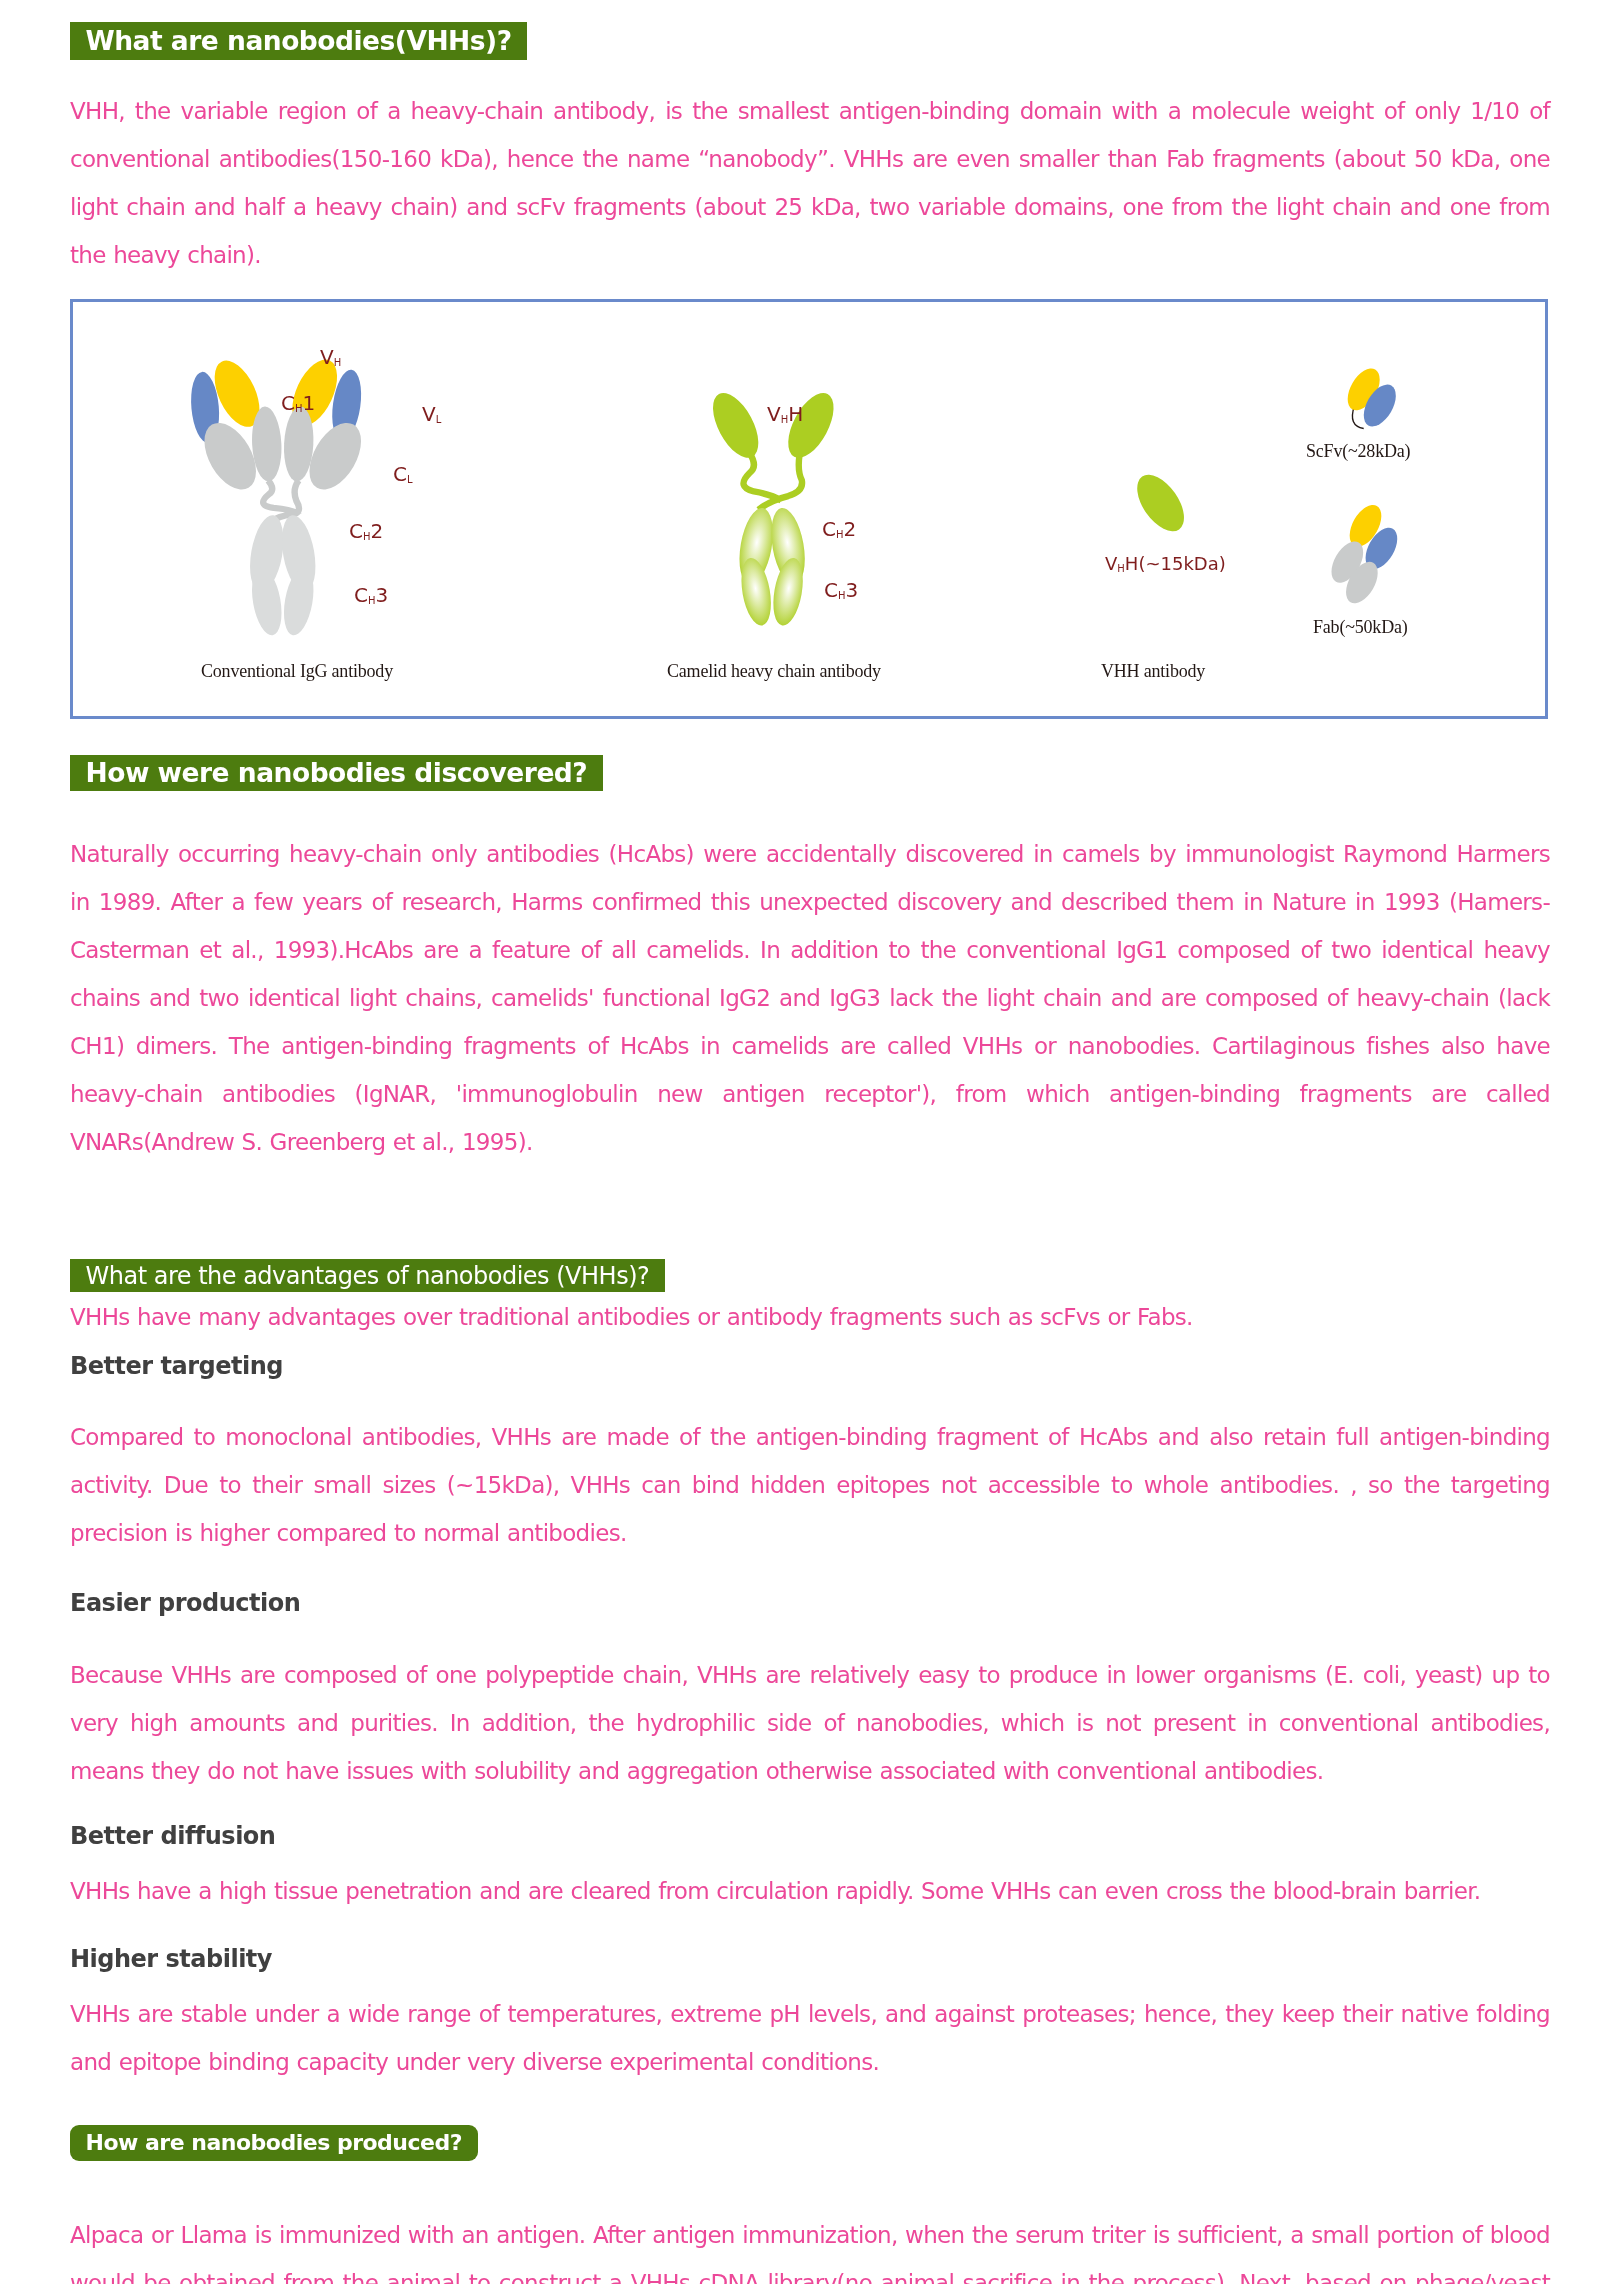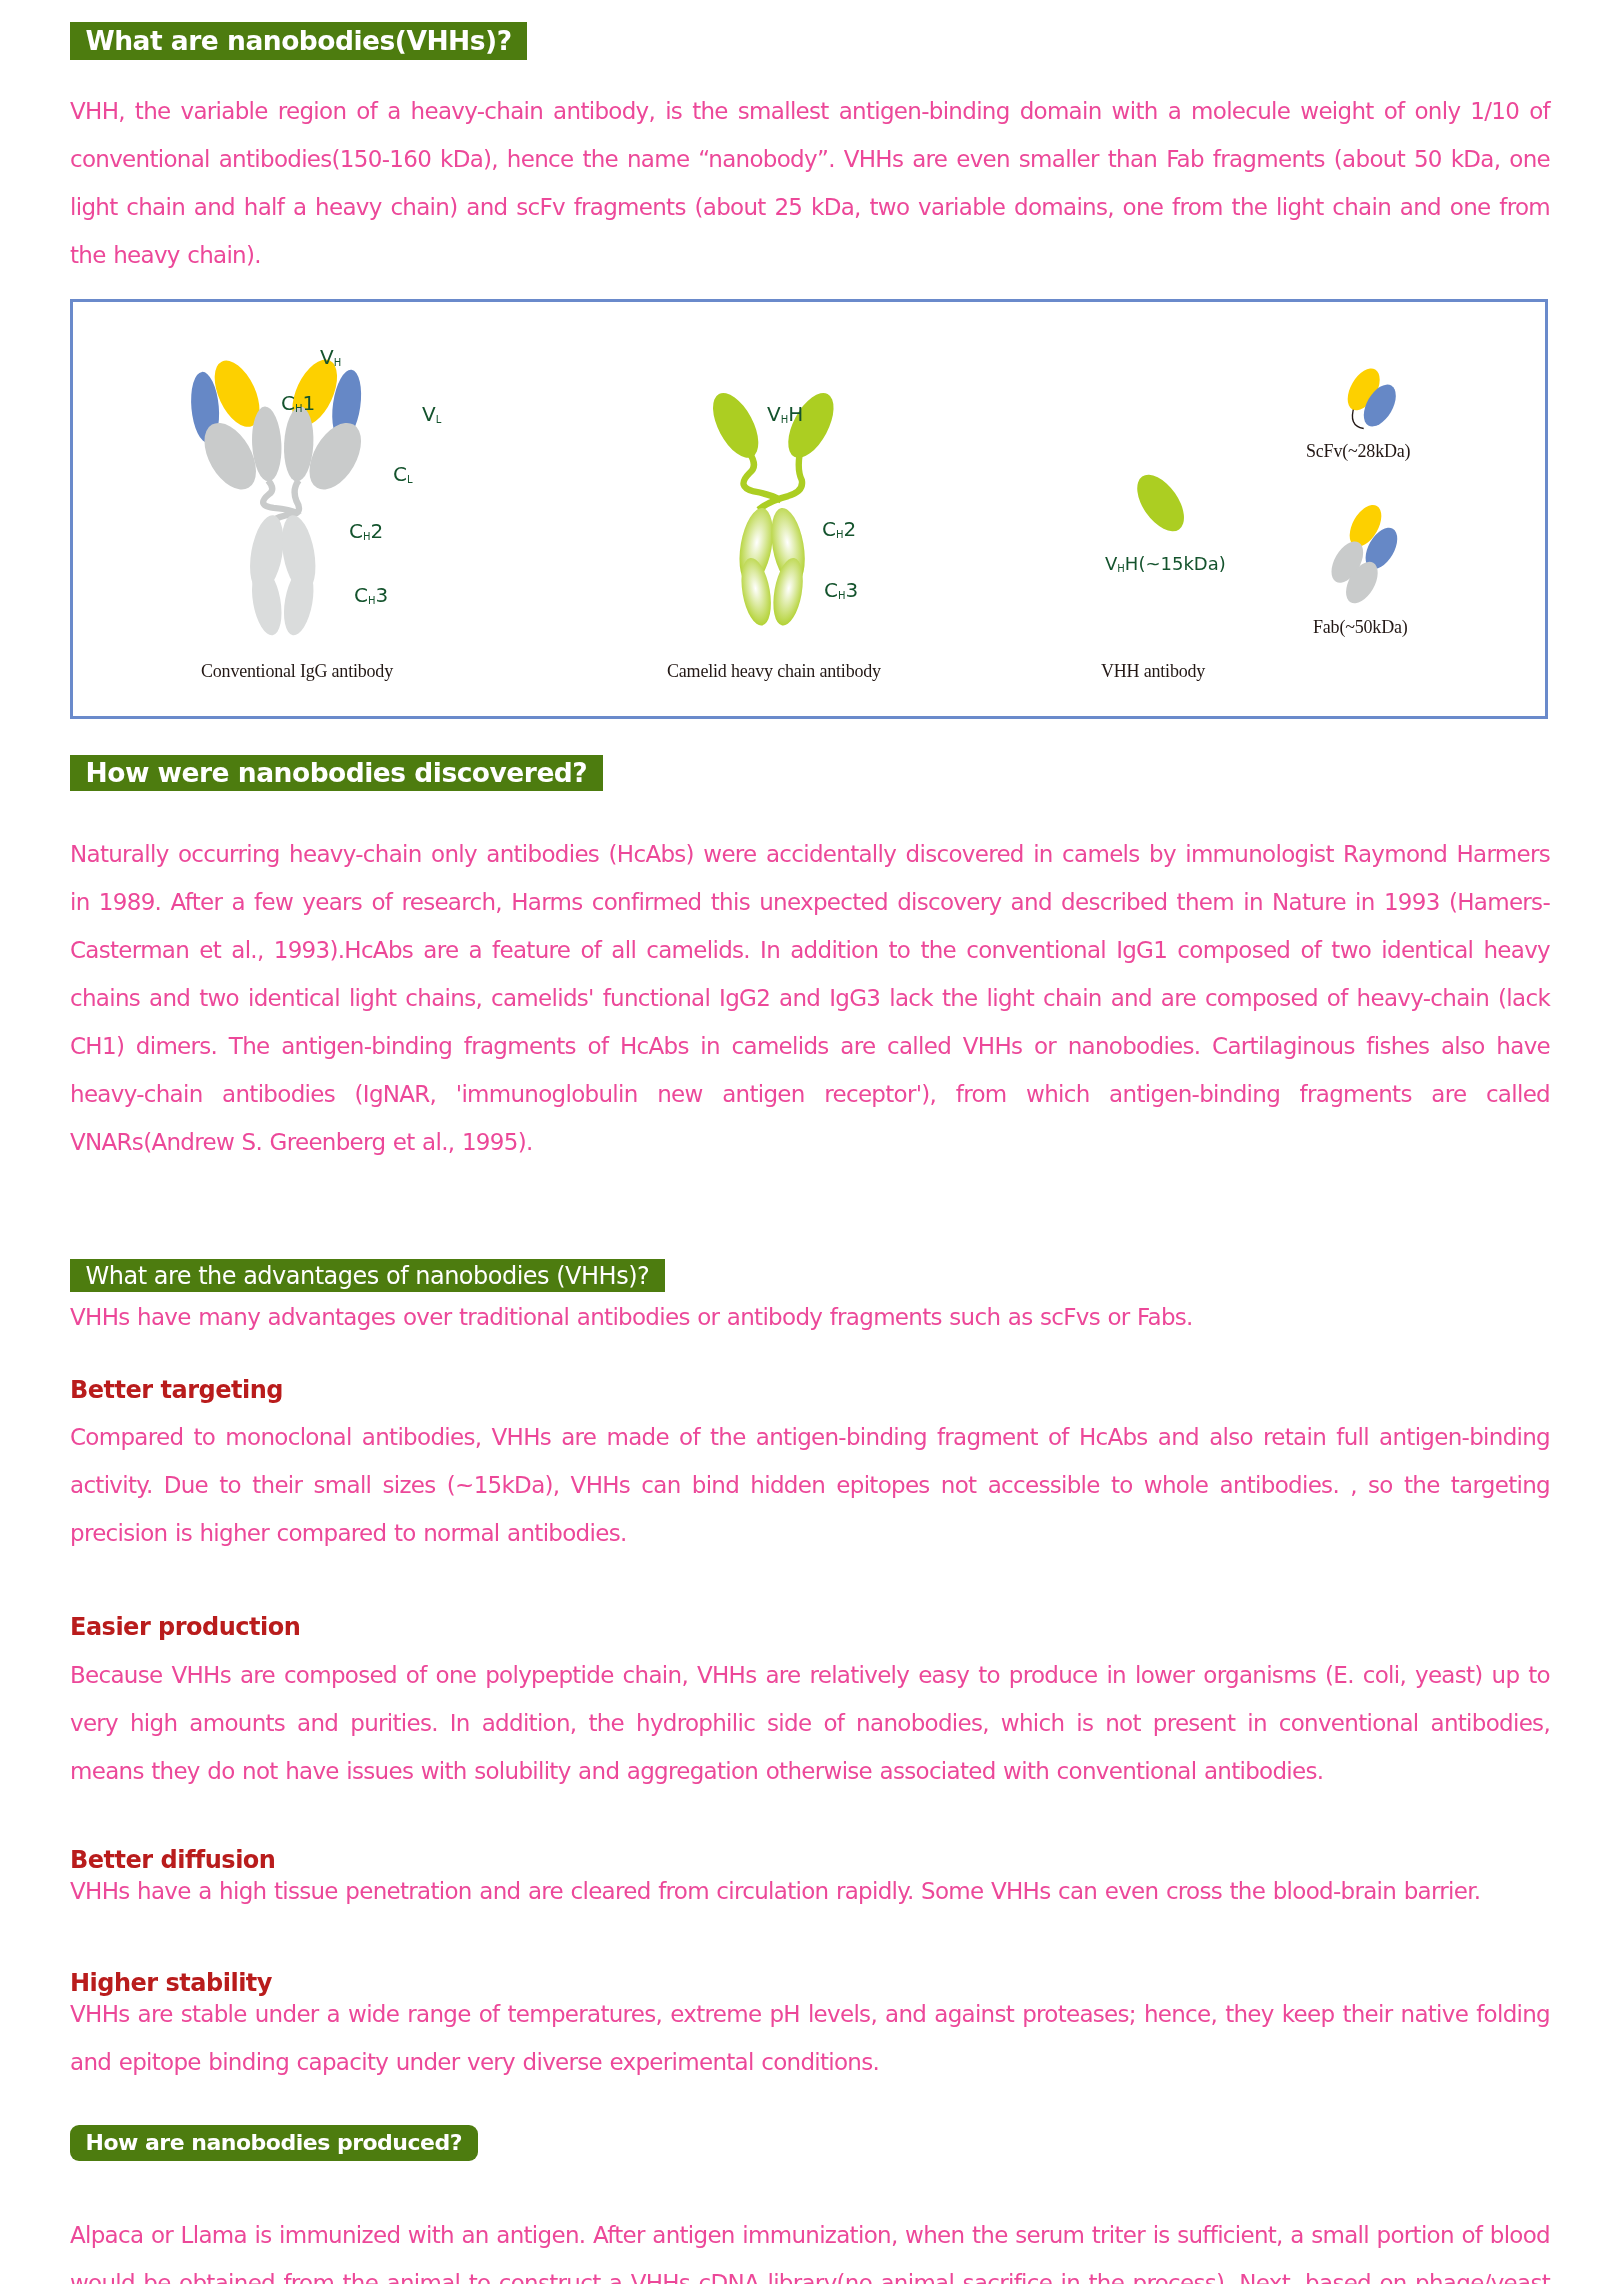--- a/index.html
+++ b/index.html
@@ -6,26 +6,26 @@
   body { width: 1619px; height: 2992px; position: relative; overflow: hidden;
          font-family: "Liberation Sans", "DejaVu Sans", sans-serif; color: #231815; }
   .badge { position: absolute; background: #4d7c0f; color: #ffffff; font-weight: bold;
            font-size: 26.5px; line-height: 1; padding: 0 15.5px; display: flex; align-items: center;
            font-family: "DejaVu Sans", sans-serif; letter-spacing: -0.5px; }
   .para { position: absolute; left: 70px; width: 1480px; font-size: 23px; line-height: 48px;
           text-align: justify; font-family: "DejaVu Sans", sans-serif; color: #ec4899;
           letter-spacing: -0.7px; word-spacing: 0.9px; }
   .para.short { text-align: left; }
   .subhead { position: absolute; left: 70px; font-size: 24px; font-weight: bold;
-             font-family: "DejaVu Sans", sans-serif; color: #b91c1c; letter-spacing: -0.5px; margin-top: 24px; }
+             font-family: "DejaVu Sans", sans-serif; color: #404040; letter-spacing: -0.5px; }
   .figure-box { position: absolute; left: 70px; top: 299px; width: 1478px; height: 420px;
                 border: 3.2px solid #6a8acb; box-sizing: border-box; }
   .fig-label { position: absolute; font-size: 18px; color: #231815; font-family: Liberation Serif, serif;
                letter-spacing: -0.2px; white-space: nowrap; }
-  .dom-label { position: absolute; font-size: 20px; color: #14532d; font-family: "DejaVu Sans", sans-serif; white-space: nowrap; }
+  .dom-label { position: absolute; font-size: 20px; color: #7f1d1d; font-family: "DejaVu Sans", sans-serif; white-space: nowrap; }
   .dom-label sub { font-size: 10px; vertical-align: -1.8px; }
   svg { position: absolute; overflow: visible; }
 </style>
 </head>
 <body>
 
 <div class="badge" style="left:70px; top:22px; height:38px;">What are nanobodies(VHHs)?</div>
 
 <div class="para" style="top:87px;">VHH, the variable region of a heavy-chain antibody, is the smallest antigen-binding domain with a molecule weight of only 1/10 of conventional antibodies(150-160 kDa), hence the name “nanobody”. VHHs are even smaller than Fab fragments (about 50 kDa, one light chain and half a heavy chain) and scFv fragments (about 25 kDa, two variable domains, one from the light chain and one from the heavy chain).</div>
 

